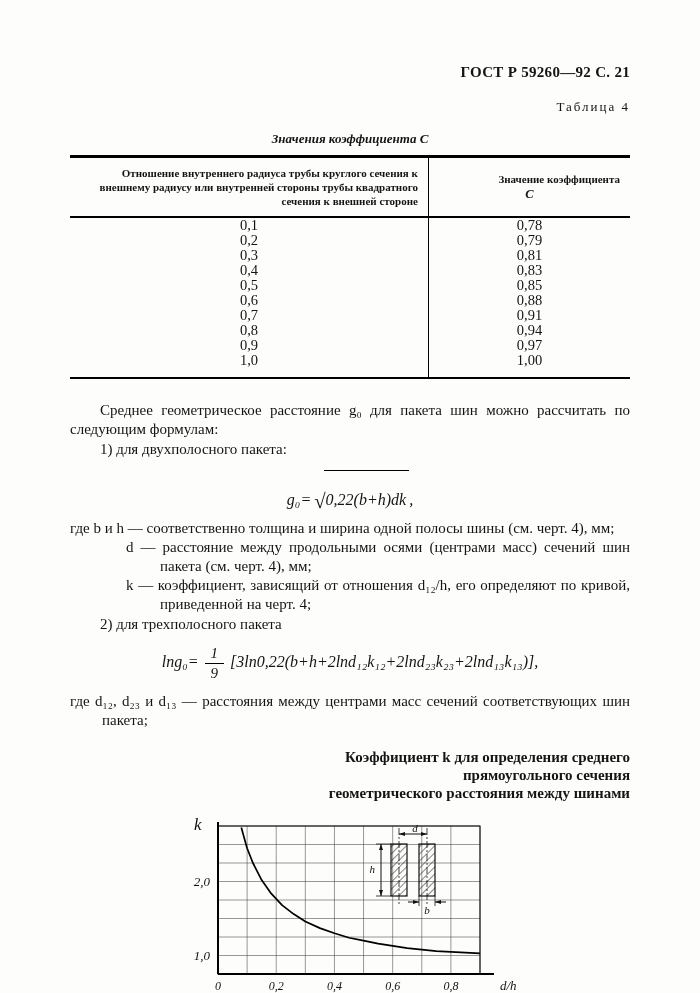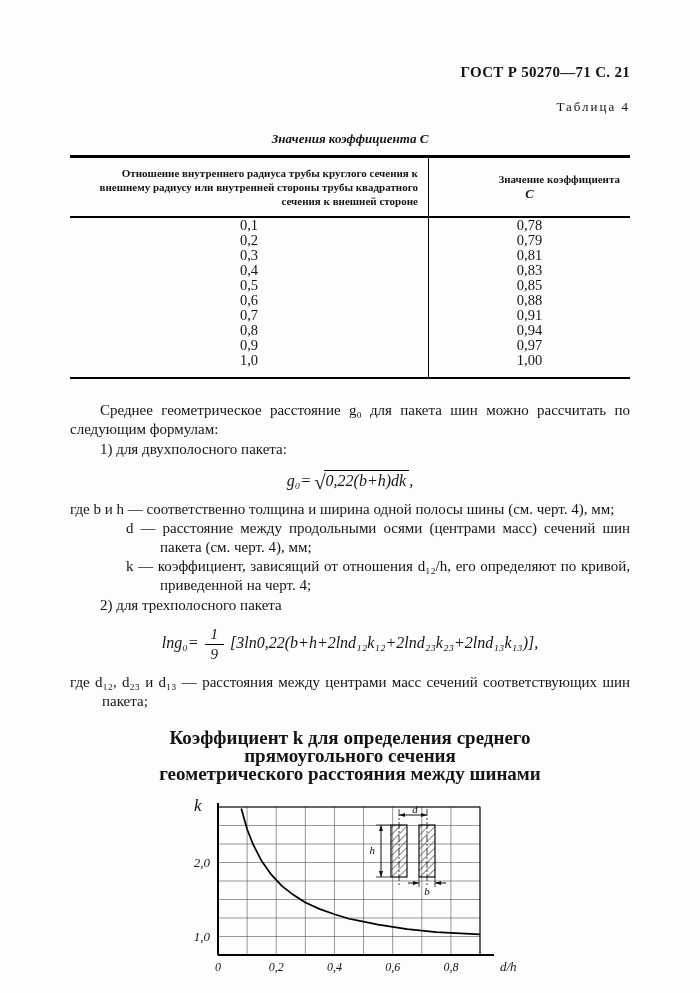--- a/index.html
+++ b/index.html
@@ -22,47 +22,47 @@
   table.coef td { text-align:center; font-size:14.5px; line-height:15px; padding:0; }
   table.coef tr.first td { }
   table.coef tr.last td { padding-bottom:9px; }
 
   .body-text { margin-top:22px; font-size:15px; line-height:19px; text-align:justify; }
   .para-indent { text-indent:30px; }
   .item-line { text-indent:30px; margin-top:1px; }
 
   .formula { text-align:center; margin:11px 0 9px 0; font-size:16px; font-style:italic; }
   .sqrt-sign { display:inline-block; font-size:1.3em; vertical-align:-3px; margin:0 -2px 0 3px; font-style:normal; }
-  .sqrt-rad { display:inline-block; border-top:1.2px solid #000; padding:0 3px 0 2px; }
+  .sqrt-rad { display:inline-block; border-top:1.2px solid #000; padding:19px 3px 0 2px; }
   .frac { display:inline-flex; flex-direction:column; vertical-align:middle; text-align:center;
     margin:0 6px; line-height:1.15; font-size:15px; }
   .frac-num { border-bottom:1.3px solid #000; padding:0 6px 1px 6px; }
   .frac-den { padding-top:1px; }
 
   .where-block { margin-top:4px; }
   .w-first { padding-left:46px; text-indent:-46px; }
   .w-rest  { margin-left:56px; padding-left:34px; text-indent:-34px; }
   .where2  { padding-left:32px; text-indent:-32px; margin-top:4px; }
 
-  .fig-title { margin-top:18px; text-align:center; font-weight:bold; font-size:19px; line-height:18px; }
+  .fig-title { margin-top:18px; text-align:right; font-weight:bold; font-size:15px; line-height:18px; }
   .chart-wrap { margin-top:8px; text-align:center; }
   .fig-caption { text-align:center; font-size:15px; margin-top:6px; }
 
   text.tick { font-family:"Liberation Serif","DejaVu Serif",serif; font-size:12px; font-style:italic; fill:#111; }
   text.ytick { font-size:13px; }
   text.axis-k { font-family:"Liberation Serif","DejaVu Serif",serif; font-size:17px; font-style:italic; fill:#111; }
   text.axis-dh { font-family:"Liberation Serif","DejaVu Serif",serif; font-size:13px; font-style:italic; fill:#111; }
   text.inset-label { font-family:"Liberation Serif","DejaVu Serif",serif; font-size:11px; font-style:italic; fill:#111; }
 </style>
 </head>
 <body>
 
 <div class="page">
 
-  <div class="doc-header">ГОСТ Р 50270—71 С. 21</div>
+  <div class="doc-header">ГОСТ Р 59260—92 С. 21</div>
 
   <div class="table-label">Таблица 4</div>
 
   <div class="table-title">Значения коэффициента С</div>
 
   <table class="coef">
     <thead>
       <tr>
         <th class="c1">
           <div class="th-text">Отношение внутреннего радиуса трубы круглого сечения к внешнему радиусу или внутренней стороны трубы квадратного сечения к внешней стороне</div>

